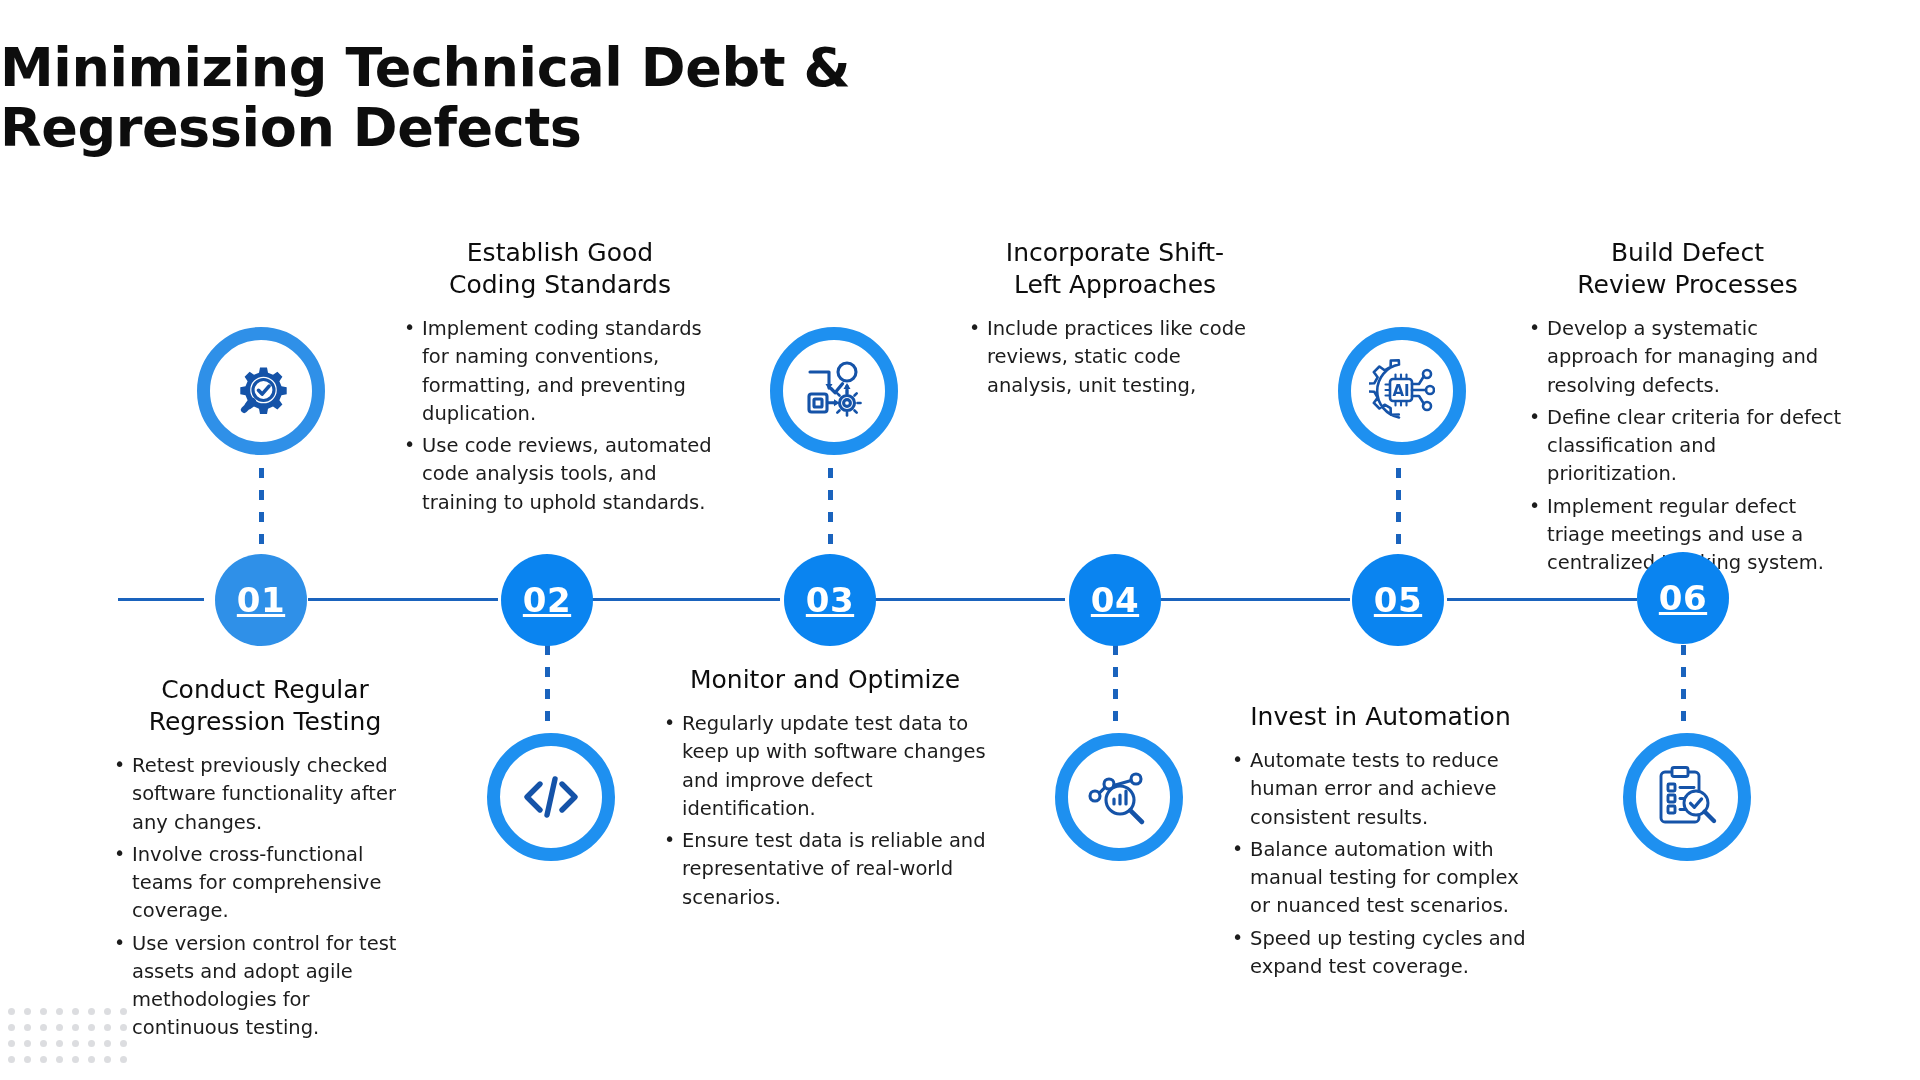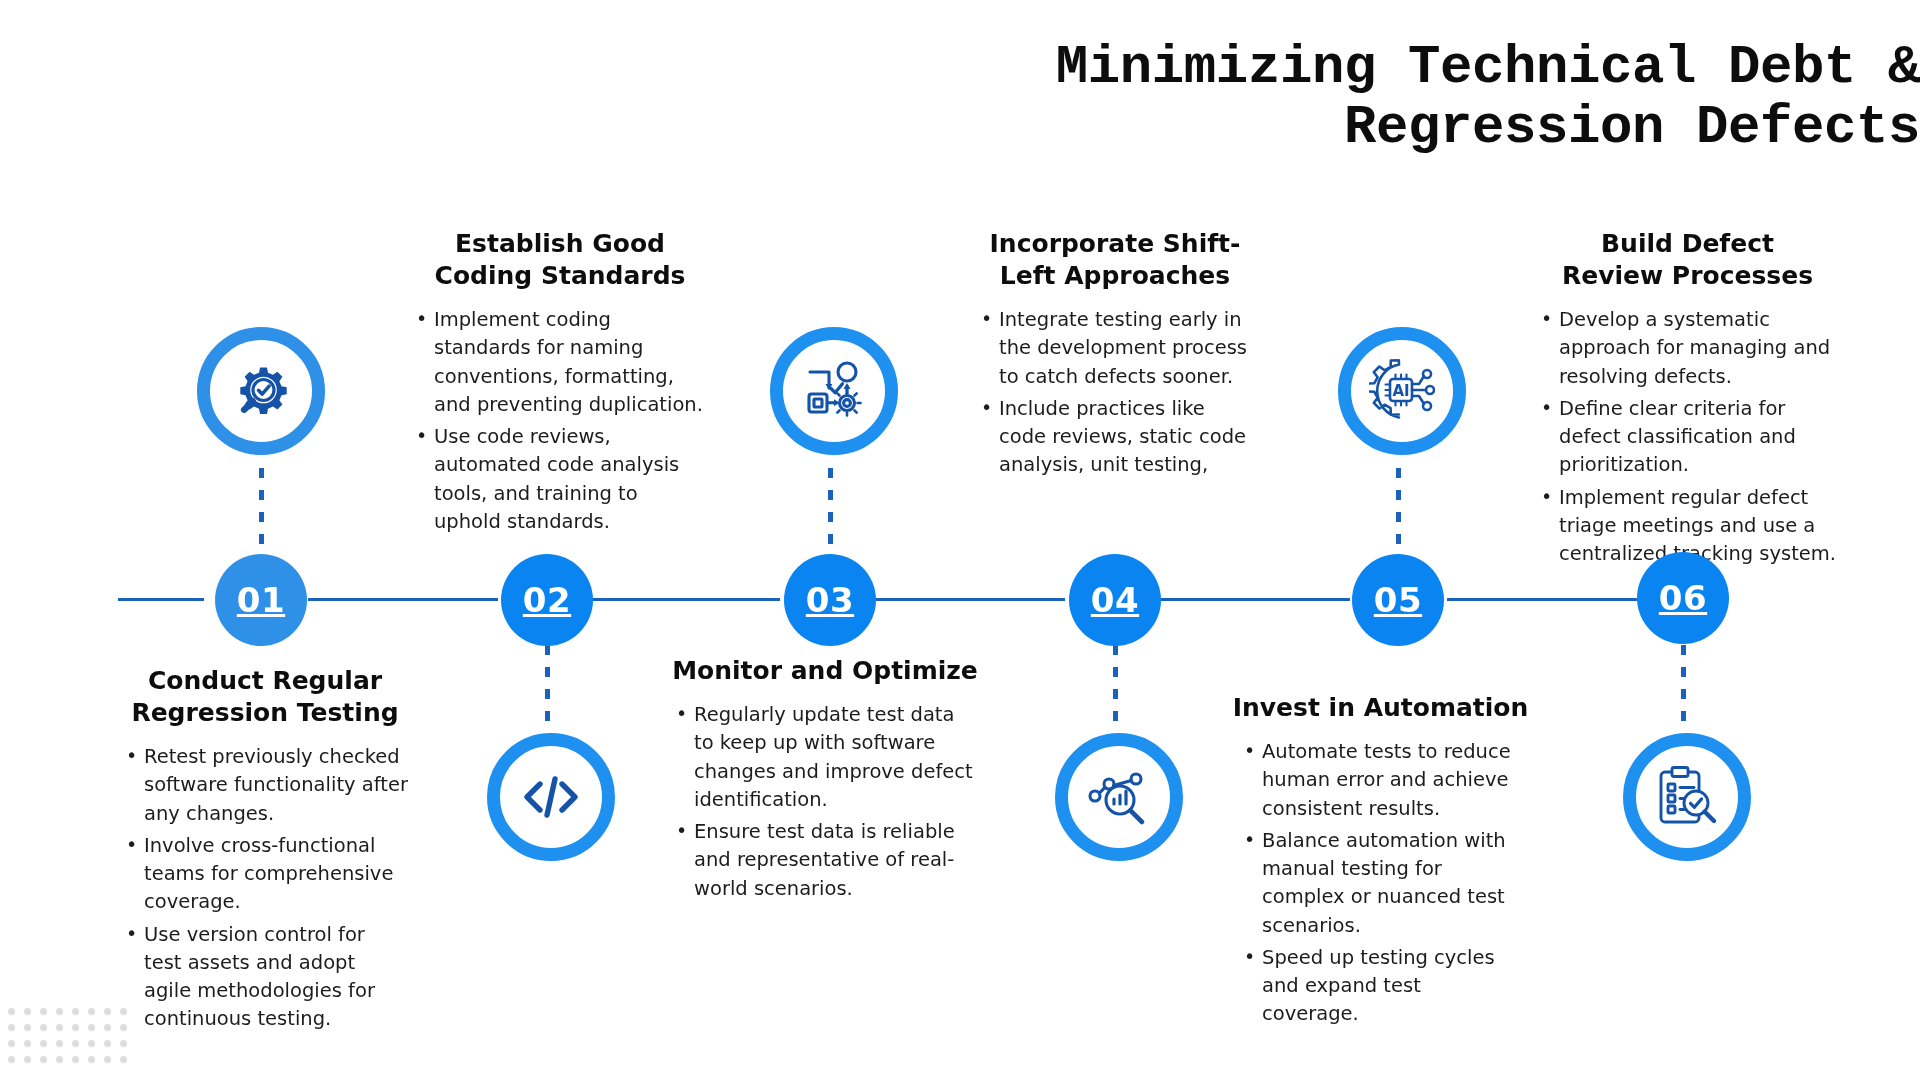--- a/index.html
+++ b/index.html
@@ -15,27 +15,26 @@
     font-family: "DejaVu Sans", "Liberation Sans", sans-serif;
     color: #141414;
   }
 
   
   .title {
     position: absolute;
     left: 0;
     top: 38px;
     width: 1920px;
-    text-align: right;
+    text-align: left;
     font-size: 54px;
     font-weight: bold;
     line-height: 1.12;
     letter-spacing: -0.4px;
     color: #0d0d0d;
-    font-family: Liberation Mono, monospace;
   }
   .title-line { display: block; }
 
   
   .dot-grid {
     position: absolute;
     left: 8px;
     bottom: 10px;
     width: 130px;
     height: 62px;
@@ -106,29 +105,29 @@
     width: 5px;
     z-index: 1;
     background-image: linear-gradient(to bottom, #1a63bd 0 10px, transparent 10px 22px);
     background-size: 5px 22px;
     background-repeat: repeat-y;
   }
 
   
   .block { position: absolute; }
   .block h3 {
-    margin: 0 0 14px 0;
+    margin: 9px 0 14px 0;
     font-size: 25px;
-    font-weight: bold;
+    font-weight: normal;
     line-height: 1.28;
     color: #0d0d0d;
   }
   .block h3.center { text-align: center; }
   .block ul {
-    margin: 12px;
+    margin: 0;
     padding: 0 0 0 22px;
     list-style: none;
   }
   .block li {
     position: relative;
     font-size: 19.5px;
     line-height: 1.45;
     color: #1c1c1c;
     margin-bottom: 4px;
   }
@@ -343,21 +342,20 @@
     <li>Ensure test data is reliable and representative of real-world scenarios.</li>
   </ul>
 </div>
 
 <div class="block" style="left:965px; top:228px; width:300px;">
   <h3 class="center">
     <span>Incorporate Shift-</span><br>
     <span>Left Approaches</span>
   </h3>
   <ul>
-    <li>Integrate testing early in the development process to catch defects sooner.</li>
     <li>Include practices like code reviews, static code analysis, unit testing,</li>
   </ul>
 </div>
 
 <div class="block" style="left:1228px; top:692px; width:305px;">
   <h3 class="center">
     <span>Invest in Automation</span>
   </h3>
   <ul>
     <li>Automate tests to reduce human error and achieve consistent results.</li>

